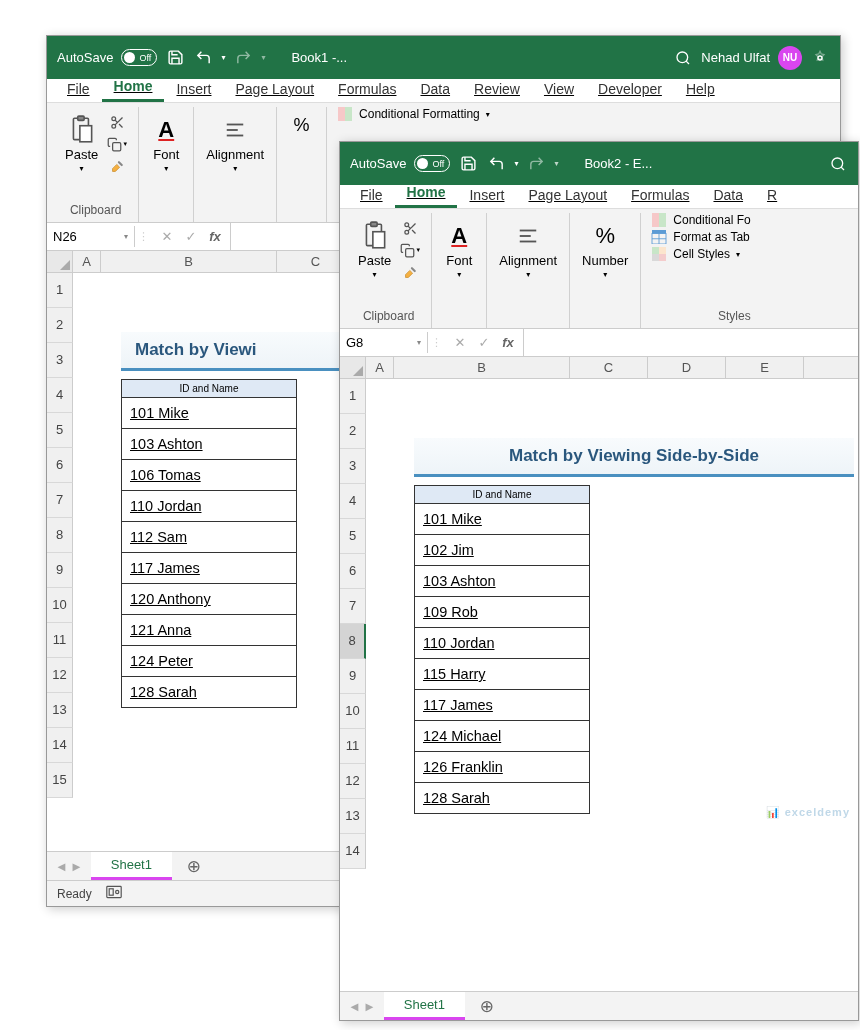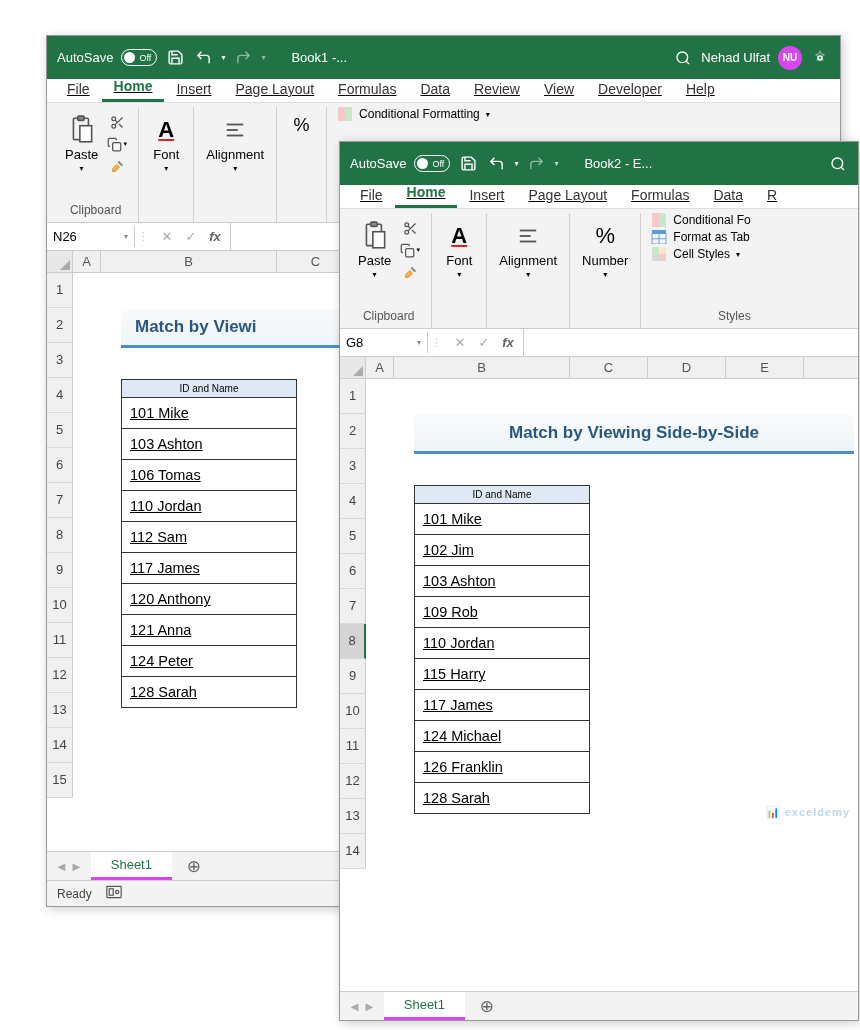--- a/index.html
+++ b/index.html
@@ -48,21 +48,21 @@
     .corner { width: 26px; border-right: 1px solid #ccc; background: #e8e8e8; position: relative; }
     .corner::after { content: ""; position: absolute; right: 2px; bottom: 2px; border: 5px solid transparent; border-bottom-color: #aaa; border-right-color: #aaa; }
     .ch { border-right: 1px solid #ccc; text-align: center; font-size: 13px; color: #555; line-height: 22px; }
     .chA { width: 28px; } .chB { width: 176px; } .chC { width: 78px; } .chD { width: 78px; } .chE { width: 78px; }
     .grid-body { display: flex; }
     .row-hdrs { background: #f0f0f0; }
     .rh { width: 26px; border-right: 1px solid #ccc; border-bottom: 1px solid #d8d8d8; text-align: center; font-size: 13px; color: #444; line-height: 34px; }
     .rh.sel { background: #d4d4d4; border-right: 2px solid #217346; }
     .cells { position: relative; flex: 1; }
     
-    .title-strip { position: absolute; background: linear-gradient(#f8fbfd,#eef4f8); color: #2a577d; font-size: 17px; font-weight: 600; padding: 8px 14px; border-bottom: 3px solid #4a90c0; }
+    .title-strip { position: absolute; background: linear-gradient(#f8fbfd,#eef4f8); color: #2a577d; font-size: 17px; font-weight: 600; padding: 8px 14px; border-bottom: 3px solid #4a90c0; margin-top: 23px; }
     .data-table { position: absolute; border-collapse: collapse; }
     .data-table th { background: #dfe9f5; font-size: 10px; font-weight: 400; padding: 3px 6px; border: 1.5px solid #333; }
     .data-table td { font-size: 14.5px; padding: 7px 8px; border: 1.5px solid #333; width: 175px; text-decoration: underline; }
     
     .sheets { position: absolute; bottom: 26px; left: 0; right: 0; height: 29px; background: #f3f3f3; border-top: 1px solid #ccc; display: flex; align-items: center; }
     .sheet-nav { display: flex; gap: 2px; padding: 0 8px; color: #aaa; font-size: 13px; }
     .sheet-nav span { cursor: pointer; }
     .sheet-tab { background: #fff; padding: 5px 20px; font-size: 13px; font-weight: 400; color: #217346; border-bottom: 3px solid #d946ef; cursor: pointer; }
     .sheet-add { width: 28px; height: 28px; display: flex; align-items: center; justify-content: center; color: #666; cursor: pointer; margin-left: 8px; font-size: 17px; border: 1px solid transparent; border-radius: 50%; }
     .status { position: absolute; bottom: 0; left: 0; right: 0; height: 26px; background: #f3f3f3; border-top: 1px solid #ccc; display: flex; align-items: center; padding: 0 10px; font-size: 12px; color: #444; gap: 14px; }

